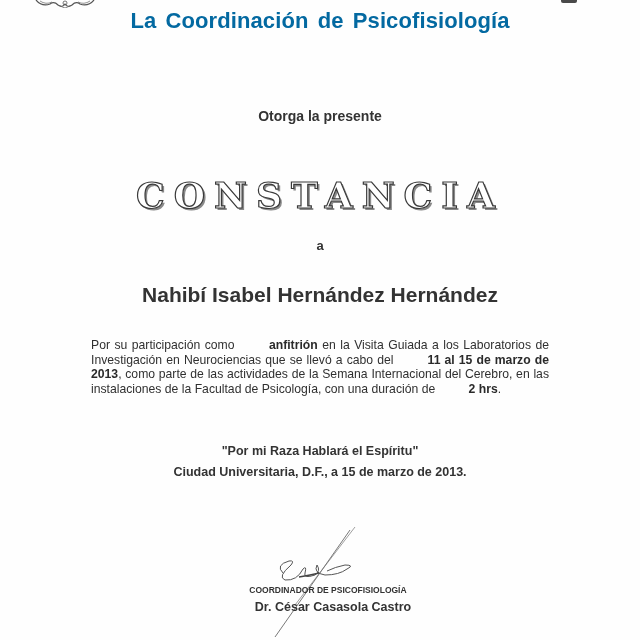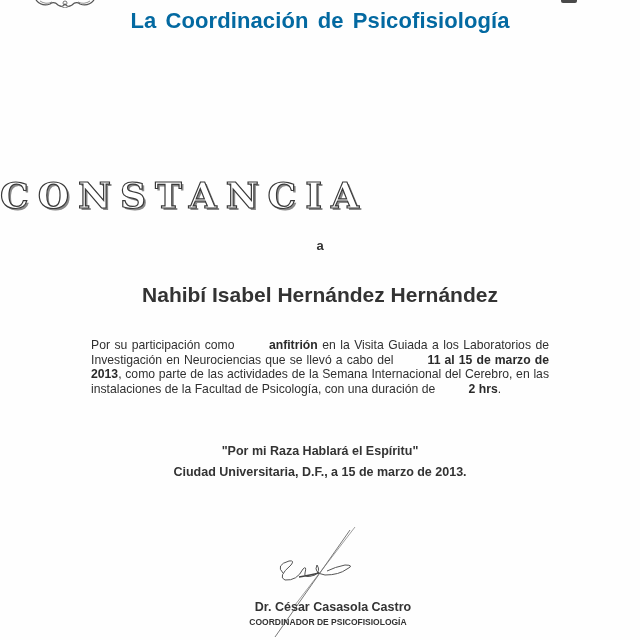--- a/index.html
+++ b/index.html
@@ -57,20 +57,21 @@
       text-align: center;
       font-size: 14px;
       font-weight: bold;
       color: #333333;
     }
     .title {
       position: absolute;
       left: 0;
       width: 640px;
       top: 174px;
+      text-align: center;
       font-family: "DejaVu Serif", serif;
       font-size: 36px;
       font-weight: bold;
       letter-spacing: 9px;
       color: #ffffff;
       -webkit-text-stroke: 1.2px #3a3a3a;
       text-shadow: 2px 2px 0 #8a8a8a;
     }
     .to {
       position: absolute;
@@ -150,39 +151,39 @@
       position: absolute;
       left: 0;
       width: 640px;
       padding-left: 16px;
       box-sizing: border-box;
       top: 585px;
       text-align: center;
       font-size: 8.5px;
       font-weight: bold;
       color: #333333;
-      margin-top: 32px;
     }
   </style>
 </head>
 <body>
 
 <div class="page">
 
   <svg class="crest" viewBox="0 0 62 10">
     <path d="M2 2 Q8 9 16 6 Q20 3 24 7 Q28 10 31 6 Q34 10 38 7 Q42 3 46 6 Q54 9 60 2" fill="none" stroke="#555" stroke-width="1.2"></path>
     <path d="M6 3 Q12 7 18 4 M44 4 Q50 7 56 3" fill="none" stroke="#777" stroke-width="0.8"></path>
     <circle cx="31" cy="5" r="2" fill="none" stroke="#555" stroke-width="0.8"></circle>
     <path d="M26 8 L31 10 L36 8" fill="none" stroke="#666" stroke-width="0.8"></path>
   </svg>
 
   <div class="corner-mark"></div>
 
   <div class="heading">La  Coordinación de Psicofisiología</div>
 
+  <div class="grants">Otorga la presente</div>
 
   <div class="title">CONSTANCIA</div>
 
   <div class="to">a</div>
 
   <div class="recipient">Nahibí Isabel Hernández Hernández</div>
 
   <div class="body-text"><span>Por su participación como </span><b>anfitrión</b><span> en la  Visita Guiada a los Laboratorios de Investigación en Neurociencias que se llevó a cabo del </span><b>11 al 15 de marzo de 2013</b><span>, como parte de las actividades de la  Semana Internacional del Cerebro, en las instalaciones de la Facultad de Psicología, con una duración de </span><b>2 hrs</b><span>.</span></div>
 
   <div class="motto">"Por mi Raza Hablará el Espíritu"</div>

